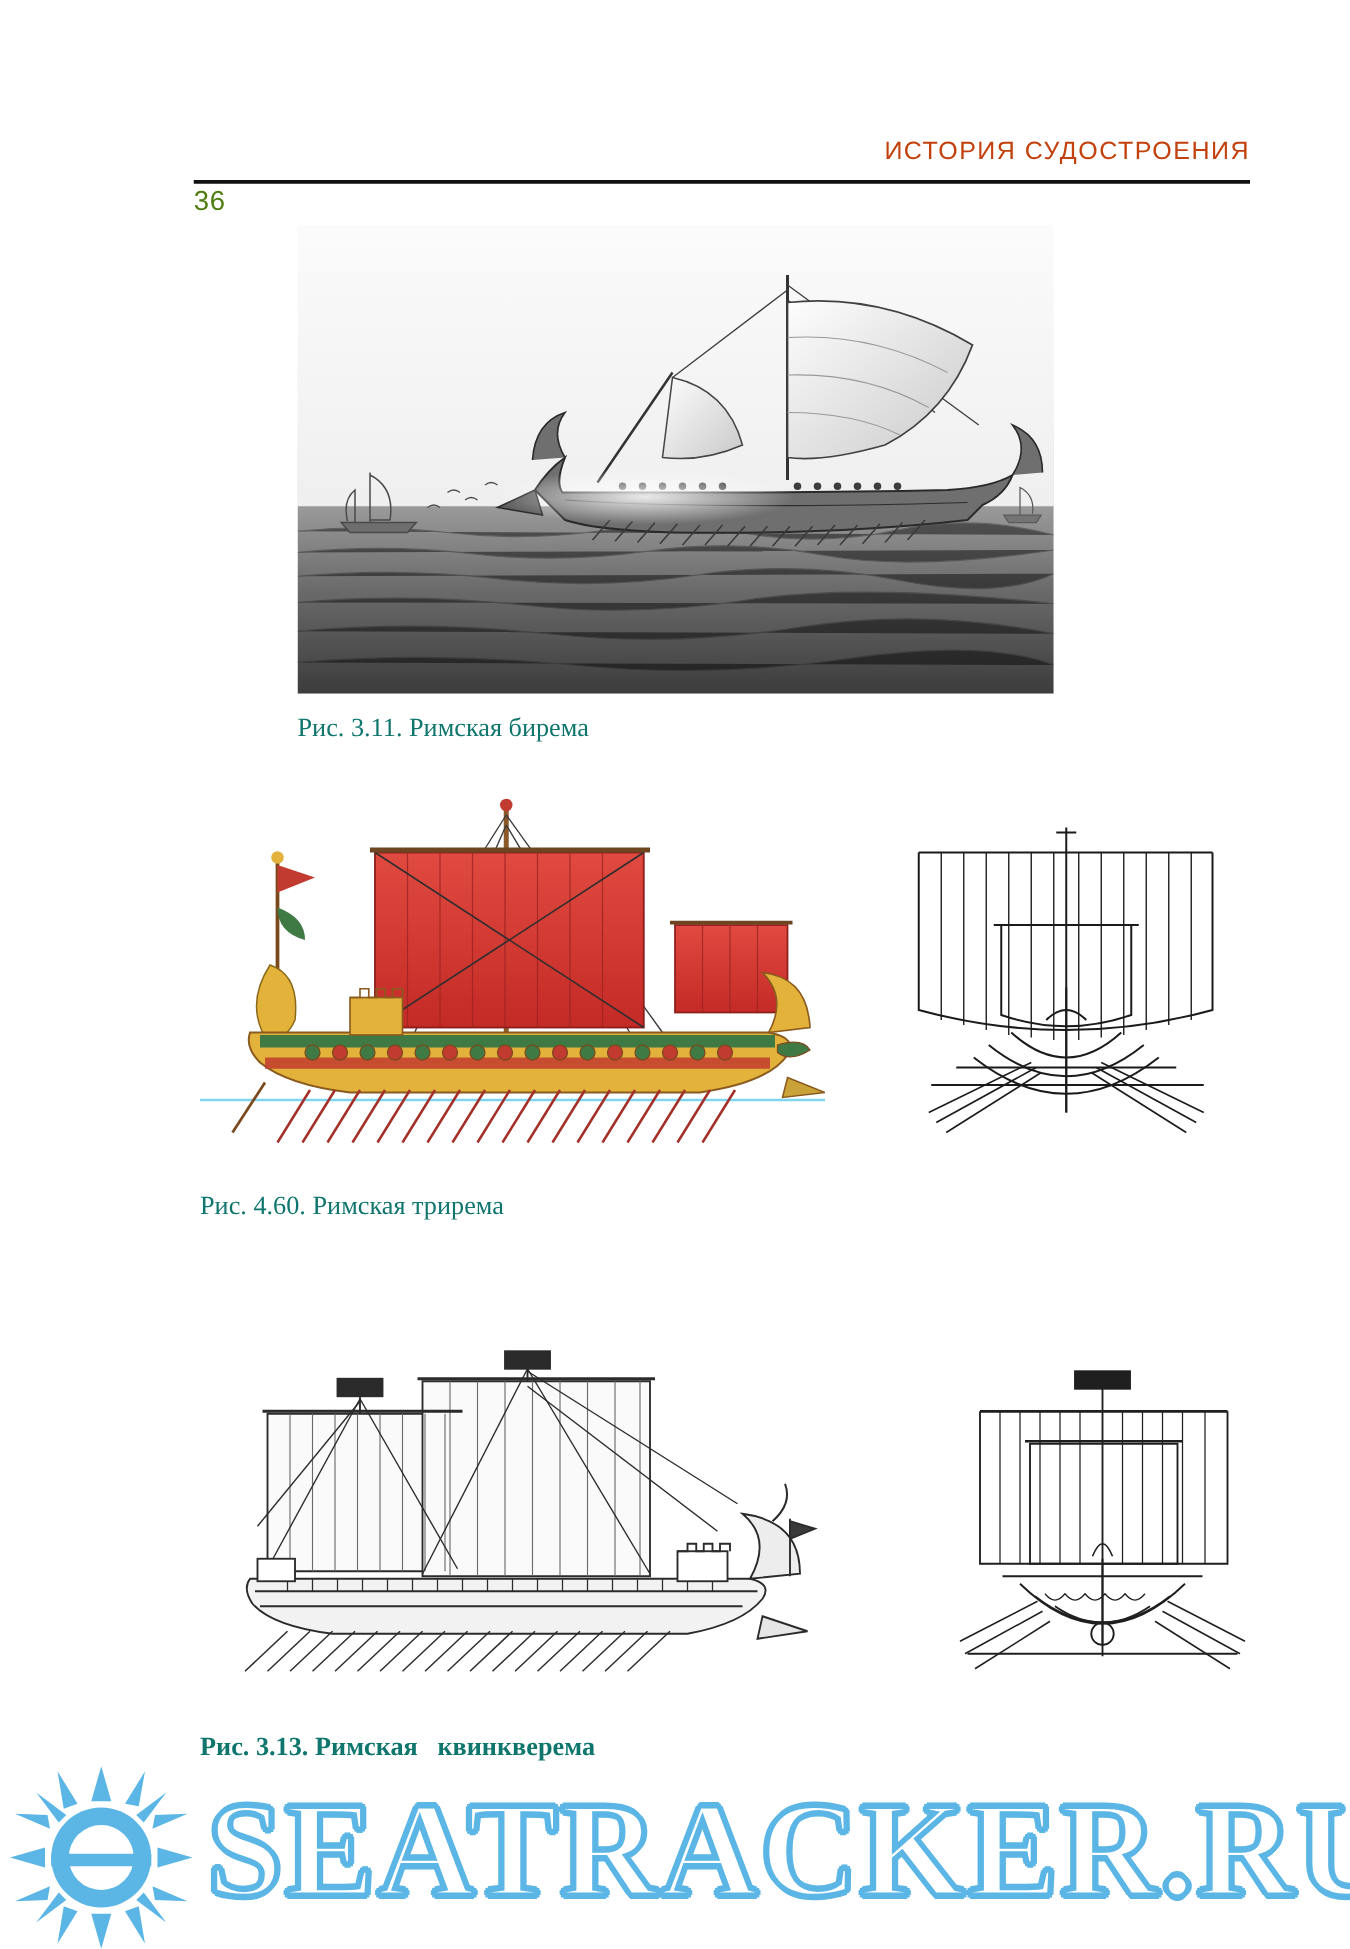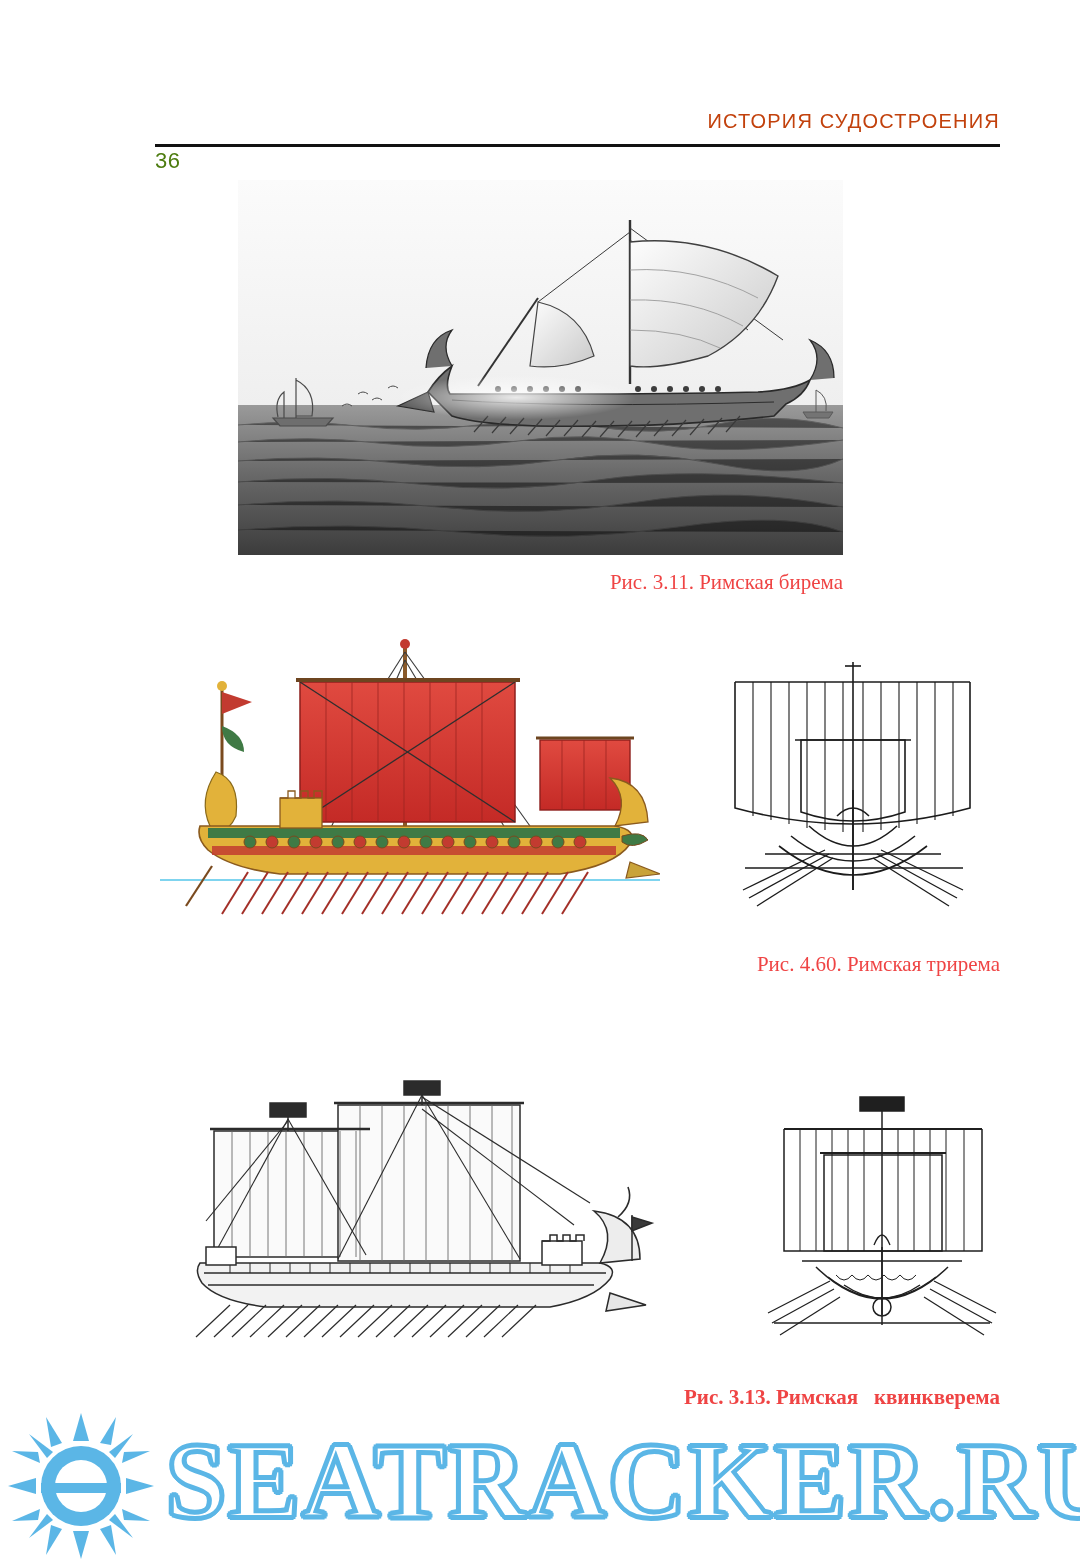--- a/index.html
+++ b/index.html
@@ -51,24 +51,24 @@
     width: 845px;
     height: 3px;
     background: #111;
   }
 
   
   .figure {
     position: absolute;
   }
   .figure-caption {
-    text-align: right;
+    text-align: left;
     font-family: "Liberation Serif", serif;
     font-size: 21px;
-    color: #ef4444;
+    color: #0f766e;
     white-space: pre;
   }
 
   
   #fig-311 { left: 238px; top: 180px; width: 605px; height: 375px; }
   .engraving {
     position: absolute;
     inset: 0;
     overflow: hidden;
     background: linear-gradient(#fdfdfd 0%, #f3f3f3 42%, #e7e7e7 46%, #cfcfcf 100%);

